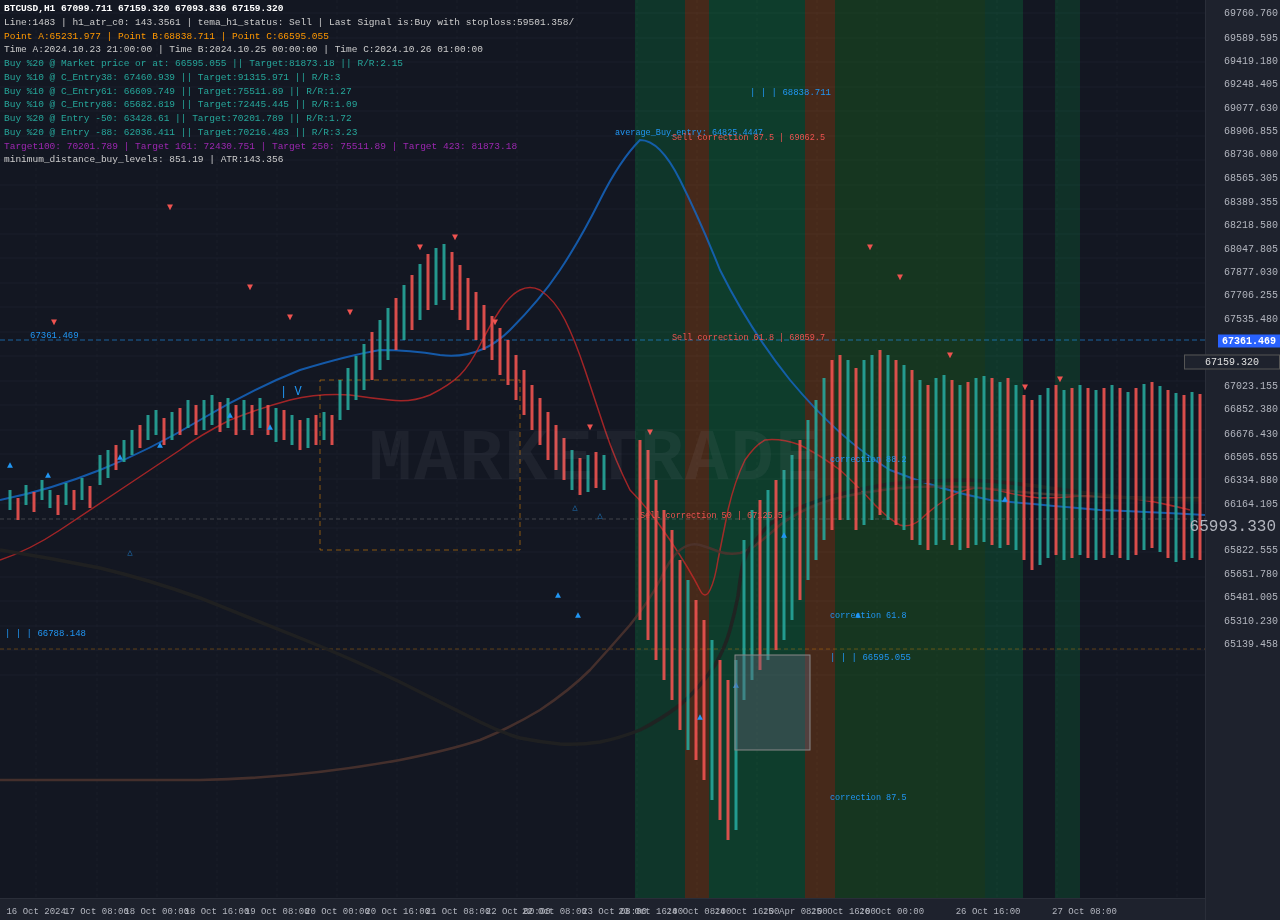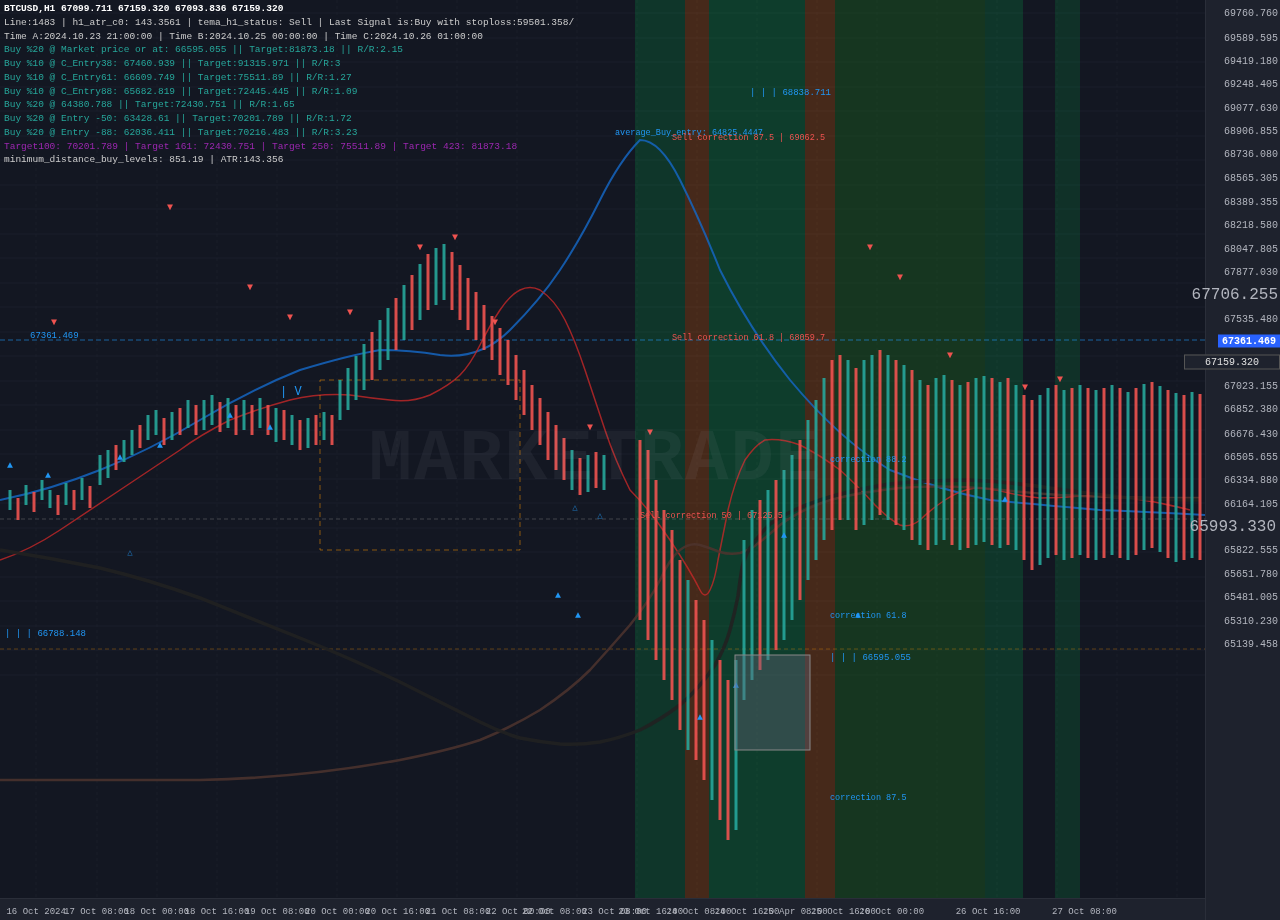--- a/index.html
+++ b/index.html
@@ -84,26 +84,26 @@
 
   <div id="price-scale"></div>
 
   <div id="time-scale"></div>
 
   <div id="watermark">MARKETRADE</div>
 
   <div id="info-panel">
     <div class="info-line title">BTCUSD,H1  67099.711 67159.320 67093.836 67159.320</div>
     <div class="info-line">Line:1483 | h1_atr_c0: 143.3561 | tema_h1_status: Sell | Last Signal is:Buy with stoploss:59501.358/</div>
+    <div class="info-line orange">Point A:65231.977 | Point B:68838.711 | Point C:66595.055</div>
     <div class="info-line">Time A:2024.10.23 21:00:00 | Time B:2024.10.25 00:00:00 | Time C:2024.10.26 01:00:00</div>
     <div class="info-line buy">Buy %20 @ Market price or at: 66595.055 || Target:81873.18 || R/R:2.15</div>
     <div class="info-line buy">Buy %10 @ C_Entry38: 67460.939 || Target:91315.971 || R/R:3</div>
     <div class="info-line buy">Buy %10 @ C_Entry61: 66609.749 || Target:75511.89 || R/R:1.27</div>
     <div class="info-line buy">Buy %10 @ C_Entry88: 65682.819 || Target:72445.445 || R/R:1.09</div>
-    <div class="info-line buy">Buy %20 @ 64380.788 || Target:72430.751 || R/R:1.65</div>
     <div class="info-line buy">Buy %20 @ Entry -50: 63428.61 || Target:70201.789 || R/R:1.72</div>
     <div class="info-line buy">Buy %20 @ Entry -88: 62036.411 || Target:70216.483 || R/R:3.23</div>
     <div class="info-line target">Target100: 70201.789 | Target 161: 72430.751 | Target 250: 75511.89 | Target 423: 81873.18</div>
     <div class="info-line">minimum_distance_buy_levels: 851.19 | ATR:143.356</div>
   </div>
 
   <svg id="main-canvas" viewBox="0 0 1205 898" preserveAspectRatio="none">
     <defs>
 
       <rect id="bg" width="1205" height="898" fill="#131722"></rect>
@@ -417,21 +417,21 @@
       <div style="position: absolute; top: 6.8%; right: 2px; transform: translateY(-50%); font-size: 10px; white-space: nowrap; color: rgb(178, 181, 190);">69419.180</div>
       <div style="position: absolute; top: 9.4%; right: 2px; transform: translateY(-50%); font-size: 10px; white-space: nowrap; color: rgb(178, 181, 190); margin-left: 24px;">69248.405</div>
       <div style="position: absolute; top: 12%; right: 2px; transform: translateY(-50%); font-size: 10px; white-space: nowrap; color: rgb(178, 181, 190);">69077.630</div>
       <div style="position: absolute; top: 14.6%; right: 2px; transform: translateY(-50%); font-size: 10px; white-space: nowrap; color: rgb(178, 181, 190);">68906.855</div>
       <div style="position: absolute; top: 17.2%; right: 2px; transform: translateY(-50%); font-size: 10px; white-space: nowrap; color: rgb(178, 181, 190);">68736.080</div>
       <div style="position: absolute; top: 19.8%; right: 2px; transform: translateY(-50%); font-size: 10px; white-space: nowrap; color: rgb(178, 181, 190);">68565.305</div>
       <div style="position: absolute; top: 22.5%; right: 2px; transform: translateY(-50%); font-size: 10px; white-space: nowrap; color: rgb(178, 181, 190);">68389.355</div>
       <div style="position: absolute; top: 25.1%; right: 2px; transform: translateY(-50%); font-size: 10px; white-space: nowrap; color: rgb(178, 181, 190);">68218.580</div>
       <div style="position: absolute; top: 27.7%; right: 2px; transform: translateY(-50%); font-size: 10px; white-space: nowrap; color: rgb(178, 181, 190);">68047.805</div>
       <div style="position: absolute; top: 30.3%; right: 2px; transform: translateY(-50%); font-size: 10px; white-space: nowrap; color: rgb(178, 181, 190);">67877.030</div>
-      <div style="position: absolute; top: 32.9%; right: 2px; transform: translateY(-50%); font-size: 16px; white-space: nowrap; color: rgb(178, 181, 190);">67706.255</div>
+      <div style="position: absolute; top: 32.9%; right: 2px; transform: translateY(-50%); font-size: 10px; white-space: nowrap; color: rgb(178, 181, 190);">67706.255</div>
       <div style="position: absolute; top: 35.5%; right: 2px; transform: translateY(-50%); font-size: 10px; white-space: nowrap; color: rgb(178, 181, 190);">67535.480</div>
       <div style="position: absolute; top: 38%; right: 0px; transform: translateY(-50%); font-size: 10px; white-space: nowrap; background: rgb(41, 98, 255); color: white; padding: 1px 4px; font-weight: bold;">67361.469</div>
       <div style="position: absolute; top: 40.3%; right: 0px; transform: translateY(-50%); font-size: 10px; white-space: nowrap; background: rgb(30, 34, 45); color: rgb(224, 224, 224); padding: 1px 20px; border: 1px solid rgb(85, 85, 85);">67159.320</div>
       <div style="position: absolute; top: 43%; right: 2px; transform: translateY(-50%); font-size: 10px; white-space: nowrap; color: rgb(178, 181, 190);">67023.155</div>
       <div style="position: absolute; top: 45.6%; right: 2px; transform: translateY(-50%); font-size: 10px; white-space: nowrap; color: rgb(178, 181, 190);">66852.380</div>
       <div style="position: absolute; top: 48.3%; right: 2px; transform: translateY(-50%); font-size: 10px; white-space: nowrap; color: rgb(178, 181, 190);">66676.430</div>
       <div style="position: absolute; top: 50.9%; right: 2px; transform: translateY(-50%); font-size: 10px; white-space: nowrap; color: rgb(178, 181, 190);">66505.655</div>
       <div style="position: absolute; top: 53.5%; right: 2px; transform: translateY(-50%); font-size: 10px; white-space: nowrap; color: rgb(178, 181, 190);">66334.880</div>
       <div style="position: absolute; top: 56.1%; right: 2px; transform: translateY(-50%); font-size: 10px; white-space: nowrap; color: rgb(178, 181, 190);">66164.105</div>
       <div style="position: absolute; top: 58.7%; right: 4px; transform: translateY(-50%); font-size: 16px; white-space: nowrap; color: rgb(178, 181, 190);">65993.330</div>

